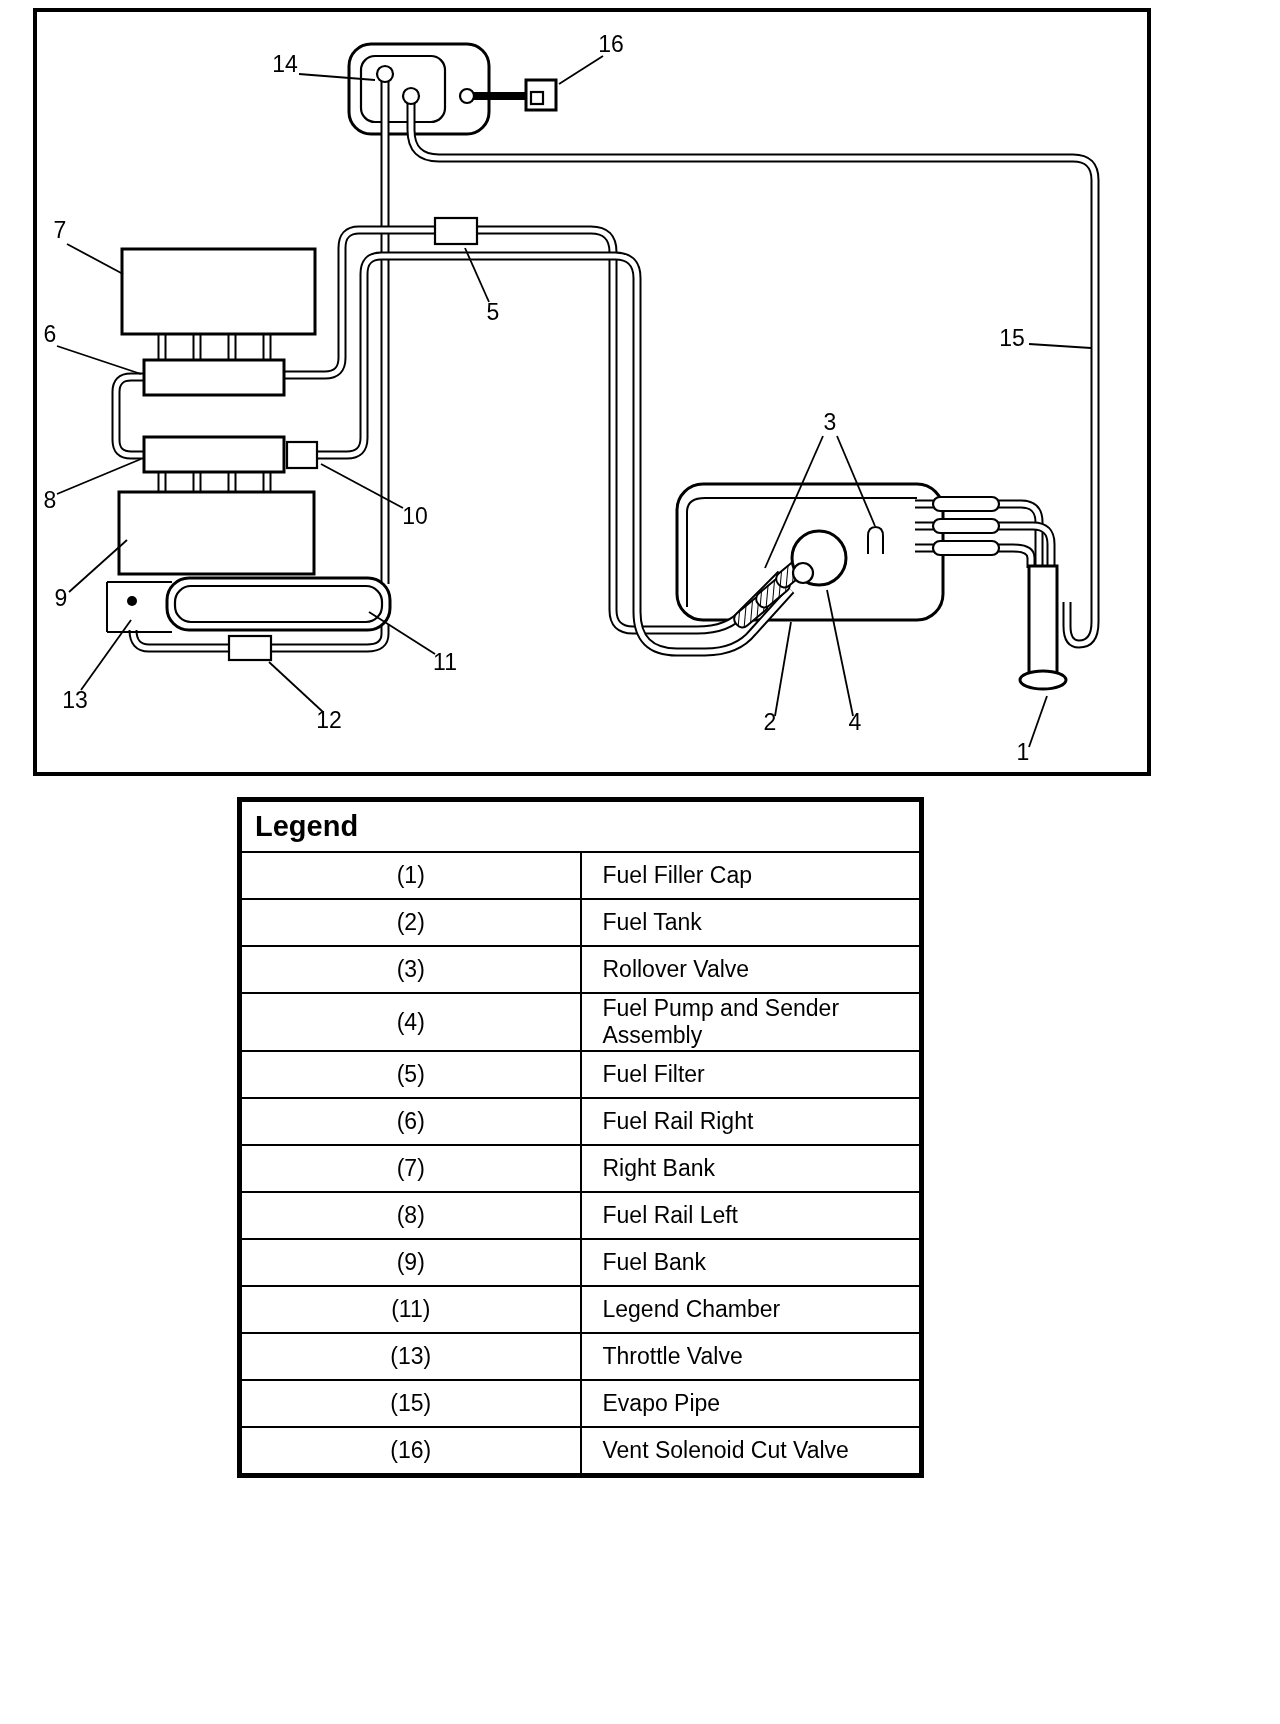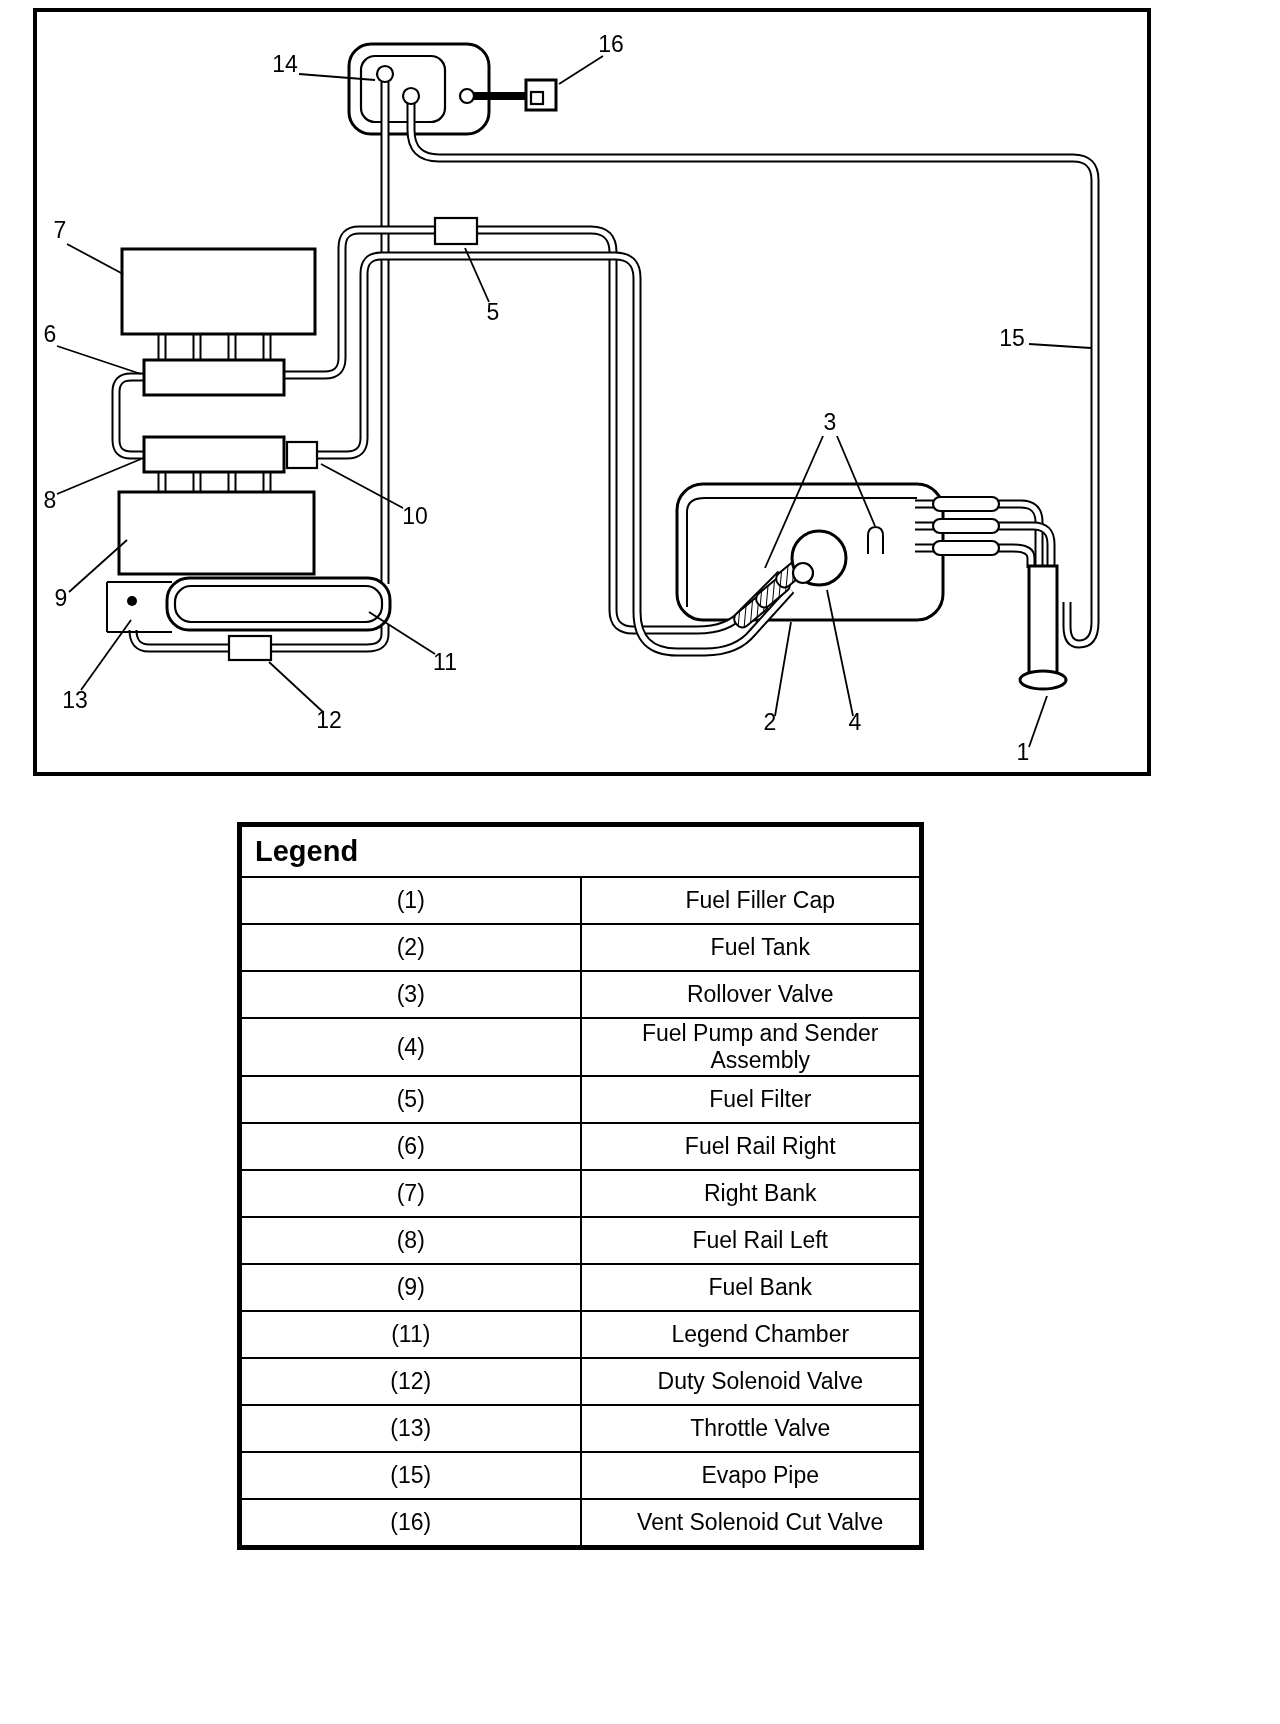--- a/index.html
+++ b/index.html
@@ -13,27 +13,27 @@
   .po{fill:none;stroke:#000;stroke-width:9;}
   .pi{fill:none;stroke:#fff;stroke-width:5;}
   .ln{fill:none;stroke:#000;stroke-width:1.8;}
   .ln2{fill:none;stroke:#000;stroke-width:2;}
   .bx{fill:#fff;stroke:#000;stroke-width:3;}
   .bx2{fill:#fff;stroke:#000;stroke-width:2.2;}
   .solid{fill:#000;stroke:none;}
   .co{font-family:"Liberation Sans",sans-serif;font-size:23px;fill:#000;text-anchor:middle;}
 
   
-  .legend{position:absolute;left:237px;top:797px;width:681px;border:3px solid #000;background:#fff;margin-top:25px;}
+  .legend{position:absolute;left:237px;top:797px;width:681px;border:3px solid #000;background:#fff;}
   .legend table{border-collapse:collapse;width:100%;table-layout:fixed;}
   .legend td{border:2px solid #000;height:43px;vertical-align:middle;
              font-size:23px;font-family:"Liberation Sans",sans-serif;}
   .legend .ttl{font-size:29px;font-weight:bold;height:47px;padding-left:13px;border:2px solid #000;}
   .legend .num{width:134px;text-align:center;}
-  .legend .lbl{padding-left:21px;text-align:center;}
+  .legend .lbl{padding-left:21px;}
 </style>
 </head>
 <body>
 
 <div class="page">
 
   <div class="diagram-frame">
     <svg width="1110" height="760" viewBox="0 0 1110 760">
       <defs>
         <pattern id="hatch" width="6" height="6" patternUnits="userSpaceOnUse" patternTransform="rotate(45)">
@@ -238,24 +238,20 @@
           </tr>
         <tr>
             <td class="num">(9)</td>
             <td class="lbl">Fuel Bank</td>
           </tr>
         <tr>
             <td class="num">(11)</td>
             <td class="lbl">Legend Chamber</td>
           </tr>
         <tr>
-            <td class="num">(12)</td>
-            <td class="lbl">Duty Solenoid Valve</td>
-          </tr>
-        <tr>
             <td class="num">(13)</td>
             <td class="lbl">Throttle Valve</td>
           </tr>
         <tr>
             <td class="num">(15)</td>
             <td class="lbl">Evapo Pipe</td>
           </tr>
         <tr>
             <td class="num">(16)</td>
             <td class="lbl">Vent Solenoid Cut Valve</td>

